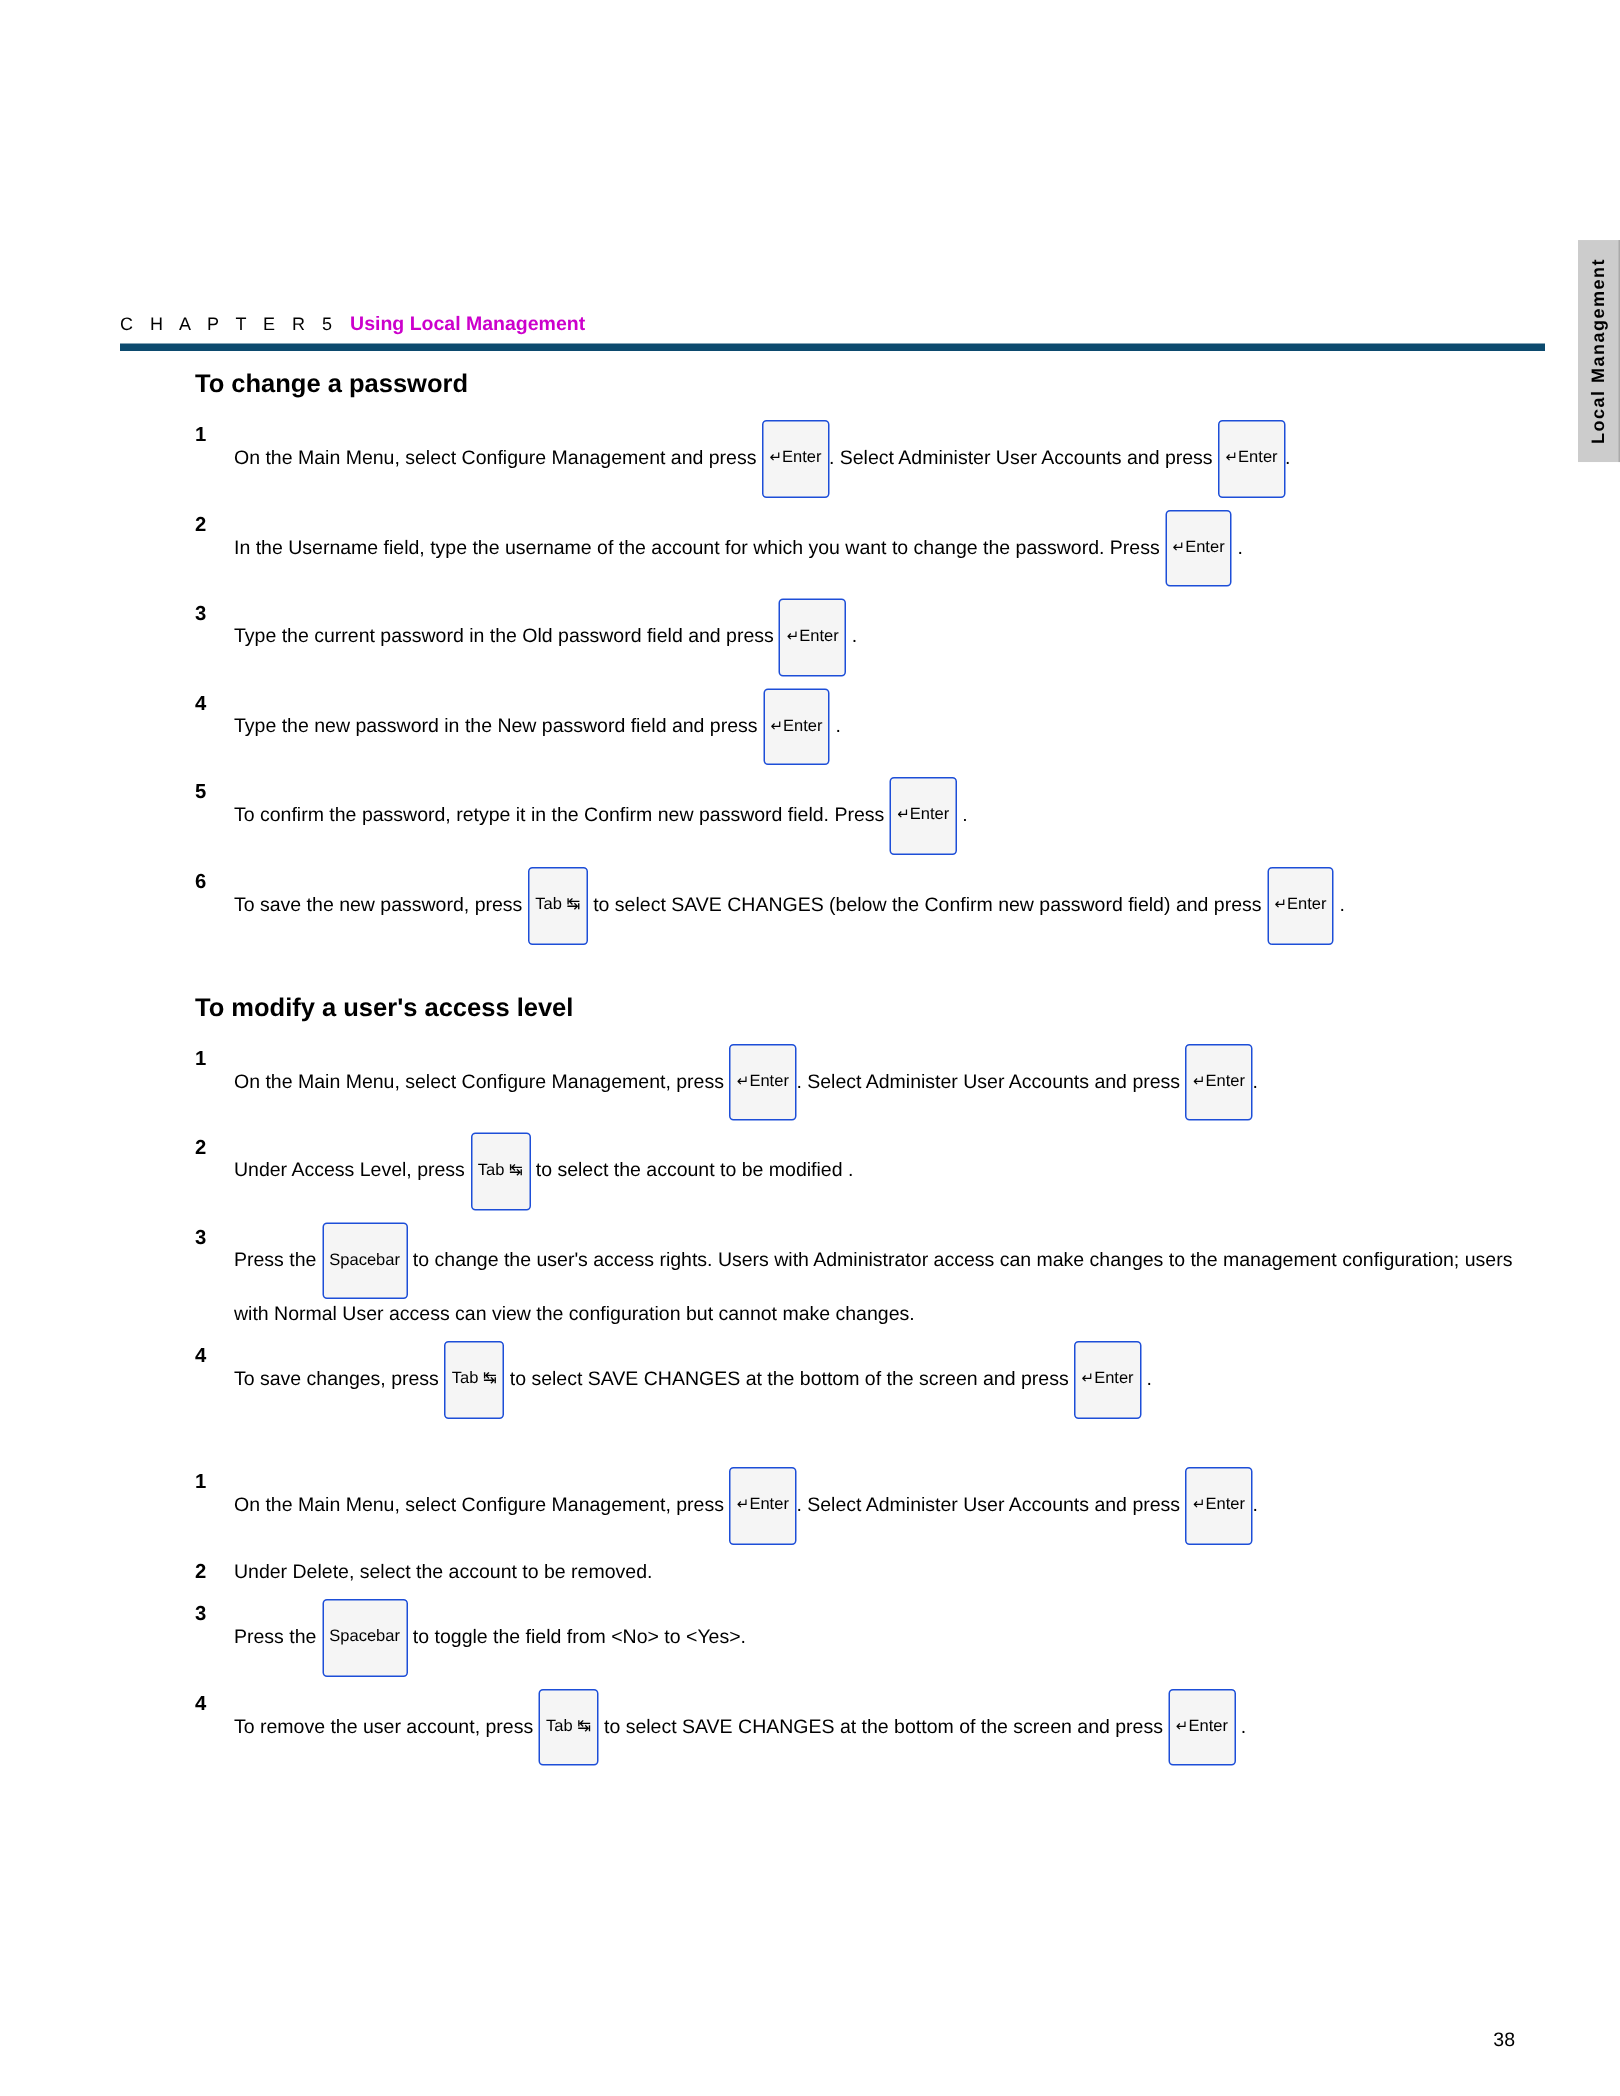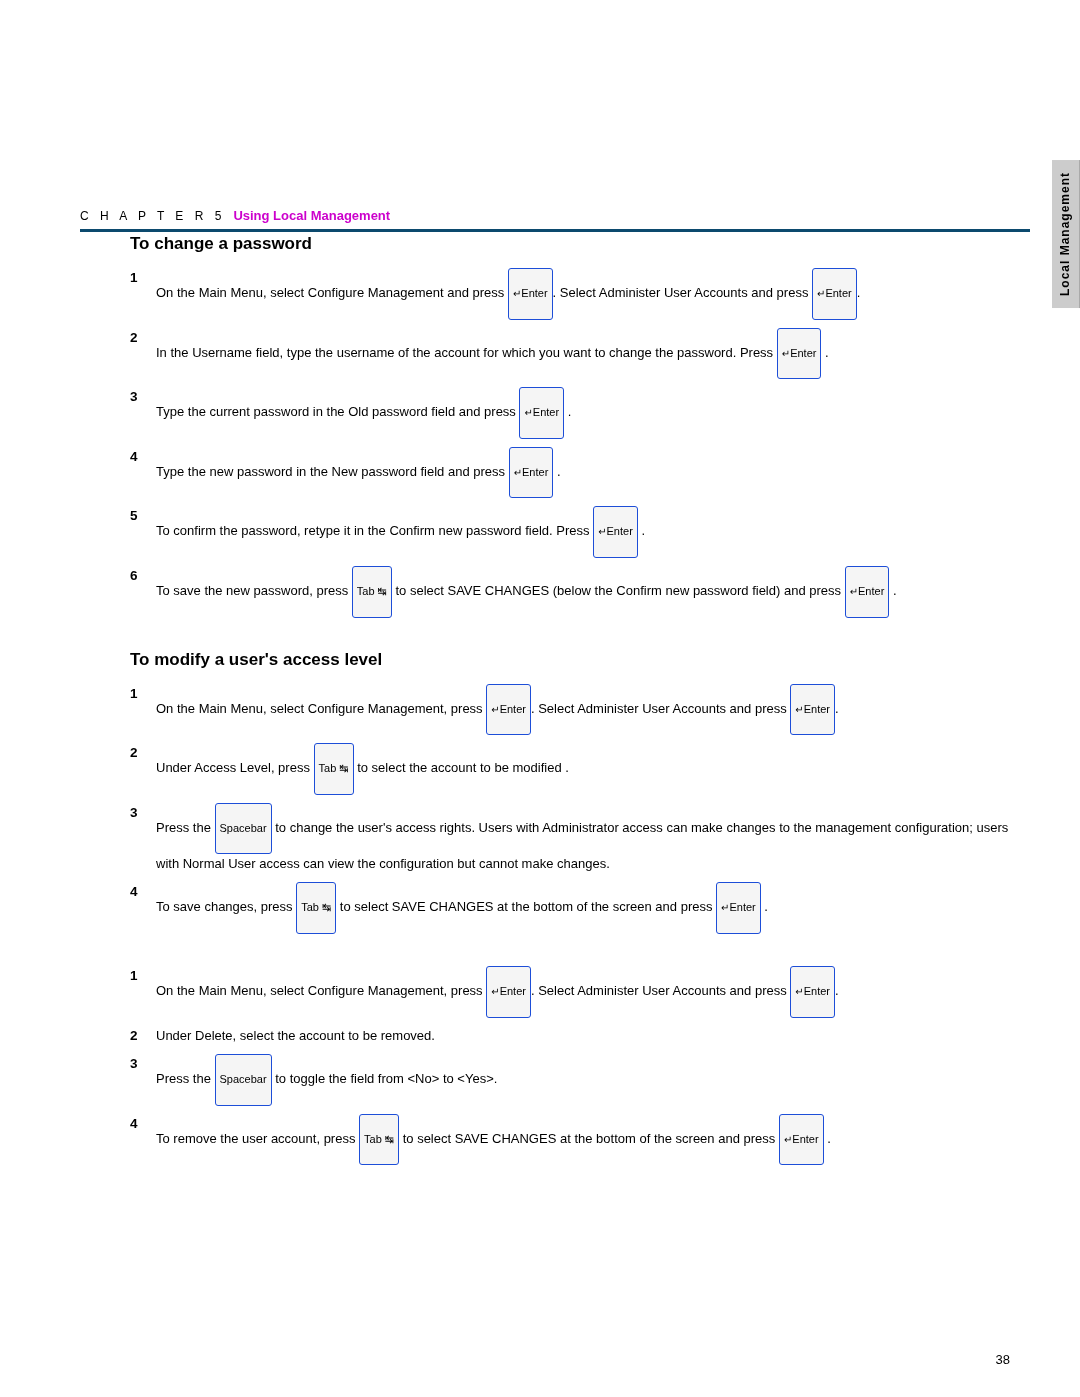--- a/index.html
+++ b/index.html
@@ -43,21 +43,21 @@
       border-left: 1px solid #aaaaaa;
       z-index: 10;
     }
 
     
     .chapter-header {
       position: absolute;
       top: 190px;
       left: 80px;
       right: 50px;
-      border-bottom: 3px solid #0c4a6e;
+      border-bottom: 5px solid #0c4a6e;
       padding-bottom: 6px;
       display: flex;
       align-items: baseline;
       gap: 0;
     }
 
     .chapter-label {
       font-family: Arial, sans-serif;
       font-size: 12px;
       letter-spacing: 4px;
@@ -83,21 +83,21 @@
       bottom: 60px;
     }
 
     
     .section-heading {
       font-family: Arial, sans-serif;
       font-size: 17px;
       font-weight: bold;
       color: #000;
       margin-bottom: 14px;
-      margin-top: 4px;
+      margin-top: 16px;
     }
 
     .section-block {
       margin-bottom: 32px;
     }
 
     
     ol {
       list-style: none;
       padding: 0;

